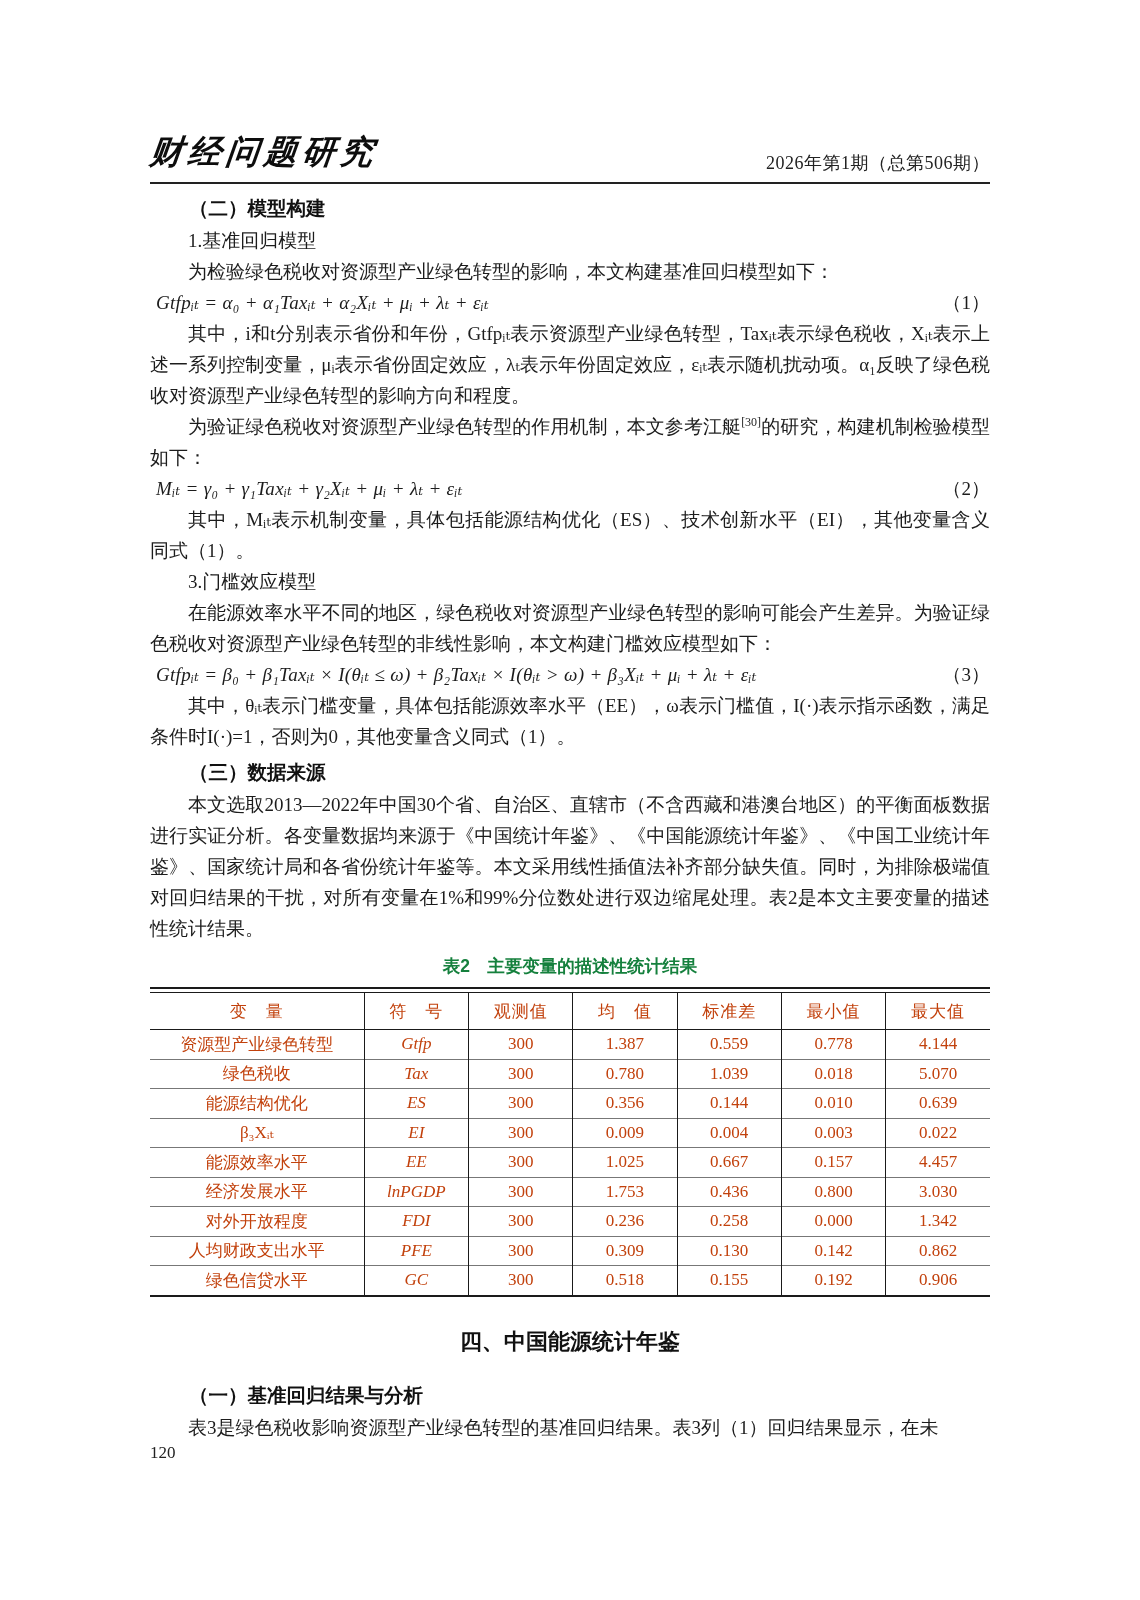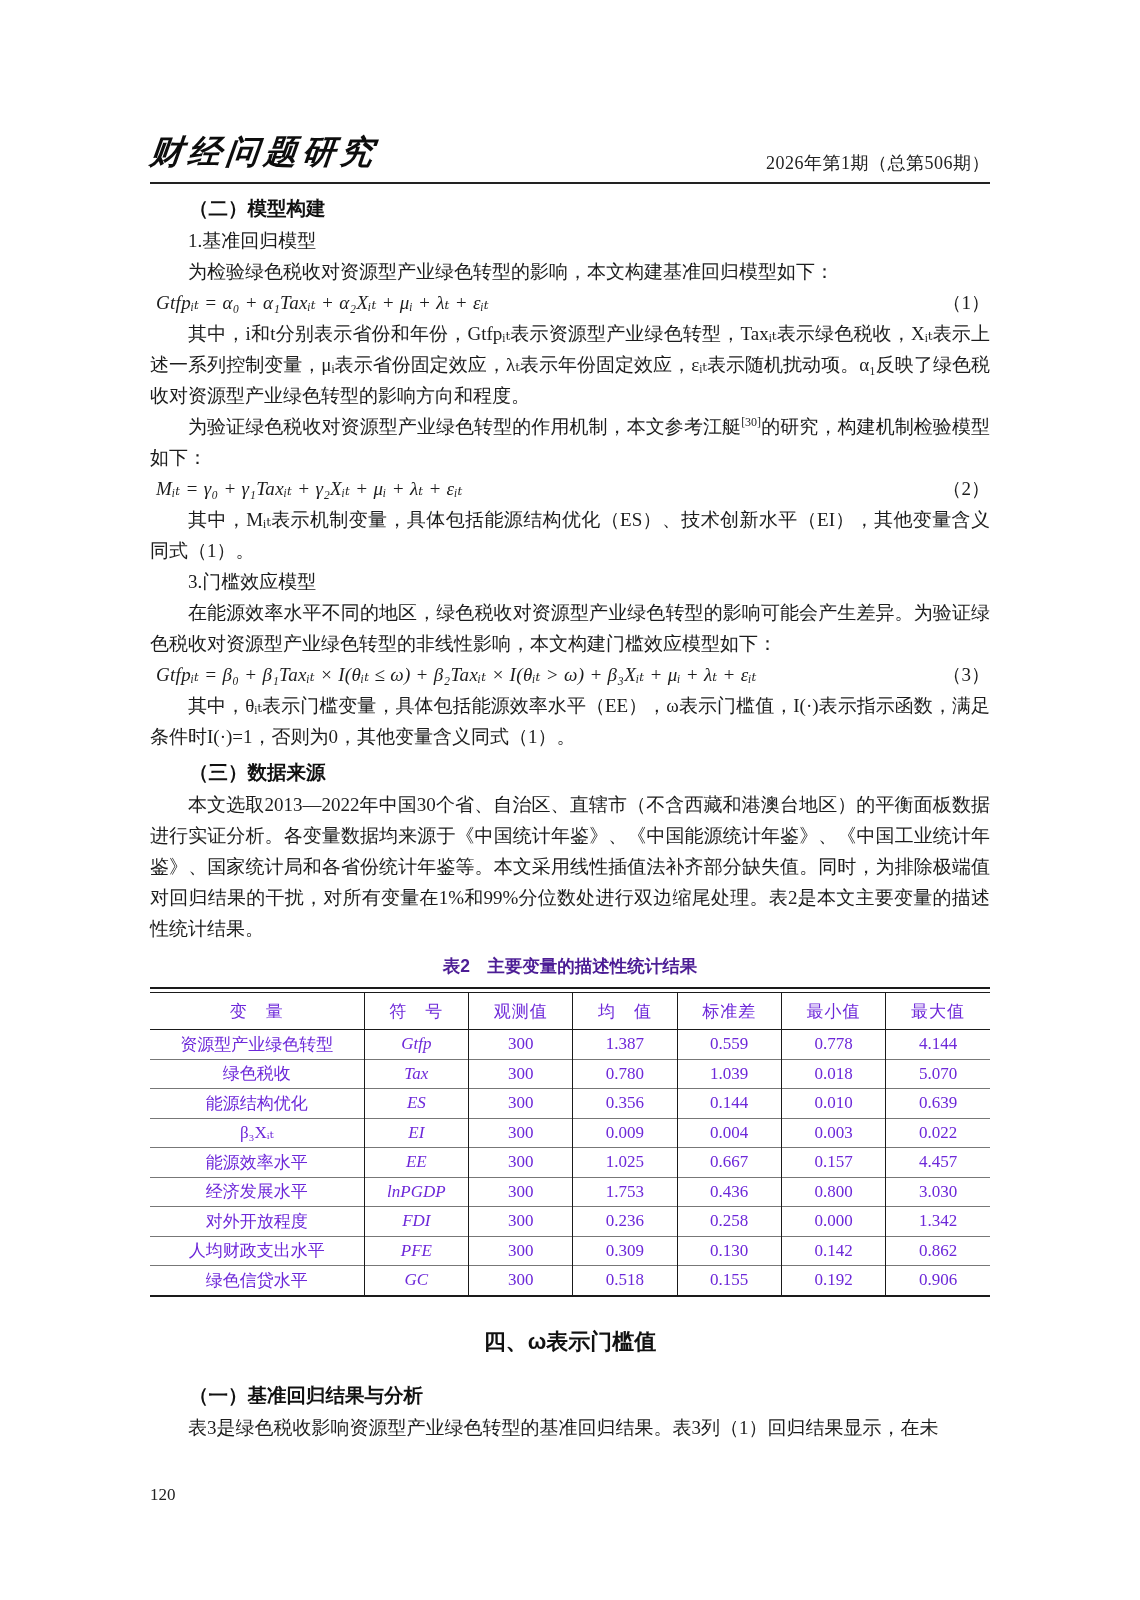--- a/index.html
+++ b/index.html
@@ -47,28 +47,28 @@
   .eqbody { font-style:italic; letter-spacing:0.3px; }
   .eqnum  { font-style:normal; }
   .refsup { font-size:12px; vertical-align:super; line-height:0; }
 
   
   .tblblock { margin-top:10px; }
   .tbltitle {
     text-align:center;
     font-family:"Liberation Sans","DejaVu Sans",sans-serif;
     font-weight:bold; font-size:17.5px;
-    margin-bottom:9px; color:#4c1d95;
+    margin-bottom:9px; color:#15803d;
   }
   .t2wrap { border-top:2px solid #1a1a1a; padding-top:3px; }
   table.t2 {
     width:100%; border-collapse:collapse;
     border-top:1px solid #1a1a1a;
     border-bottom:2px solid #1a1a1a;
-    font-size:17px; color:#6d28d9;
+    font-size:17px; color:#c2410c;
     table-layout:fixed;
   }
   table.t2 th {
     font-weight:normal; height:34px;
     border-bottom:1.5px solid #1a1a1a;
     letter-spacing:1px;
   }
   table.t2 td { height:26.5px; text-align:center; }
   table.t2 tbody tr { border-bottom:1px solid #777; }
   table.t2 tbody tr:last-child { border-bottom:none; }
@@ -76,21 +76,21 @@
   table.t2 col.c-var { width:25.5%; }
   table.t2 td:nth-child(2) { font-style:italic;margin-top:27px; }
 
   
   .hbig {
     text-align:center;
     font-family:"Liberation Sans","DejaVu Sans",sans-serif;
     font-weight:bold; font-size:22px; color:#111;
     margin:30px 0 22px 0;
   }
-  .pagenum { font-size:17px; margin-top:42px; color:#222; }
+  .pagenum { font-size:17px; color:#222; }
 </style>
 </head>
 <body>
 
 <div class="page">
 
   <header class="hdr">
     <div class="logo">财经问题研究</div>
     <div class="issue">2026年第1期（总第506期）</div>
   </header>
@@ -235,21 +235,21 @@
                 <td>0.518</td>
                 <td>0.155</td>
                 <td>0.192</td>
                 <td>0.906</td>
               </tr>
             </tbody>
           </table>
       </div>
     </div>
 
-    <h2 class="hbig">四、ω表示门槛值</h2>
+    <h2 class="hbig">四、中国能源统计年鉴</h2>
 
     <h3 class="hsec" style="margin-top:0;">（一）基准回归结果与分析</h3>
     <p class="para">表3是绿色税收影响资源型产业绿色转型的基准回归结果。表3列（1）回归结果显示，在未</p>
 
   </main>
 
   <div class="pagenum">120</div>
 
 </div>
 

